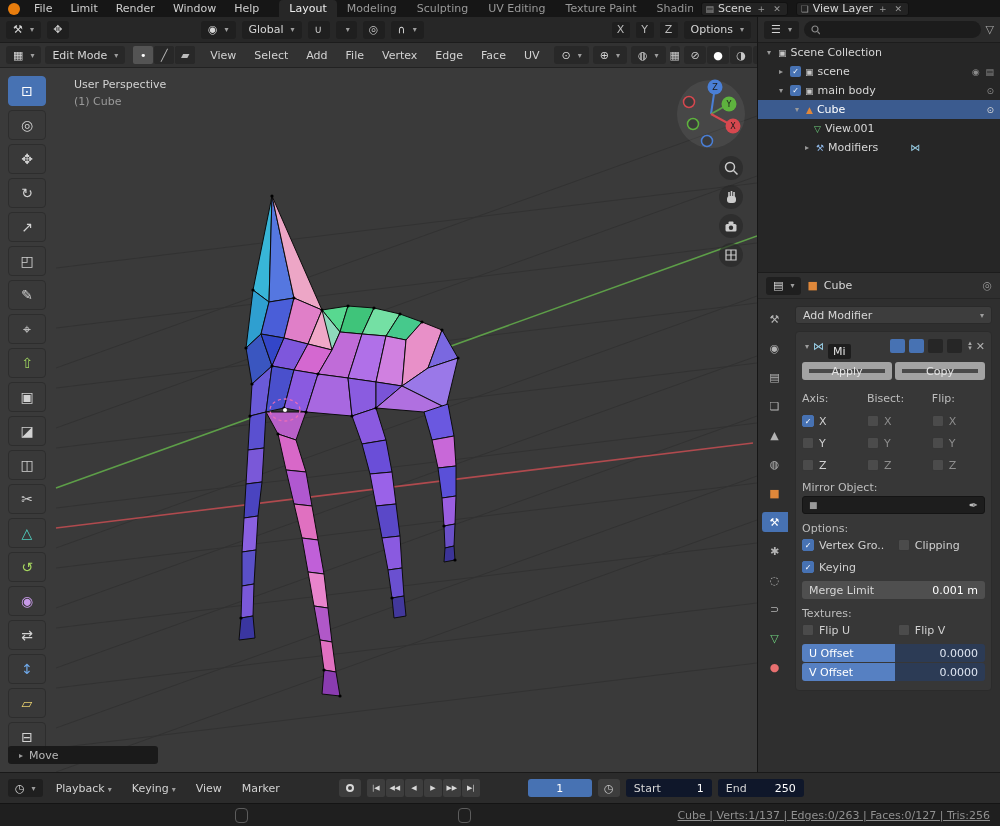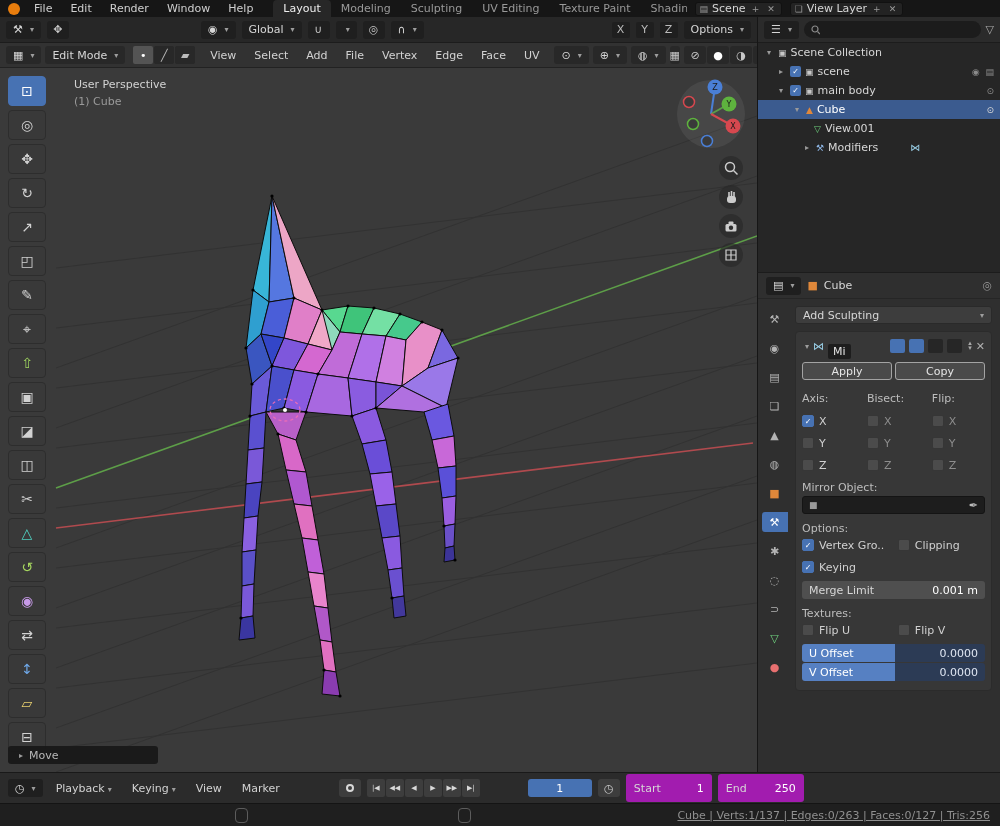--- a/index.html
+++ b/index.html
@@ -98,21 +98,21 @@
   .wide-dd .car { margin-left:auto; }
   #mod-panel { background:#373737; border:1px solid #2b2b2b; border-radius:4px; padding:4px 6px 8px; }
   #mod-head { display:flex; align-items:center; gap:4px; height:20px; }
   .mod-name { background:#1d1d1d; border-radius:2px; padding:0 5px; height:15px;
     display:flex; align-items:center; color:#e2e2e2;margin-top:11px; }
   .disp-toggle { width:15px; height:14px; border-radius:2px; background:#262626; }
   .disp-toggle.on { background:#4772b3; }
   .updown { display:flex; flex-direction:column; line-height:5px; font-size:7px;
     color:#aaa; margin-left:2px; }
   .btn-row { display:flex; gap:3px; margin:6px 0 8px; }
-  .btn { flex:1; height:18px; background:#4a4a4a; border:1px solid #a3a3a3; border-radius:3px;
+  .btn { flex:1; height:18px; background:#4a4a4a; border:7px solid #a3a3a3; border-radius:3px;
     display:flex; align-items:center; justify-content:center; color:#e5e5e5; }
   .axis-grid { display:grid; grid-template-columns:1.1fr 1.1fr 0.9fr; row-gap:6px; margin-bottom:8px; }
   .sec-label { color:#bdbdbd; margin:4px 0 2px; }
   .cbrow { display:flex; align-items:center; gap:5px; height:16px; }
   .cb { width:12px; height:12px; border-radius:2px; background:#4b4b4b; border:1px solid #363636;
     display:inline-flex; align-items:center; justify-content:center; flex:none; }
   .cb.on { background:#4772b3; border-color:#4772b3; }
   .cb i { font-style:normal; font-size:8px; color:#fff; }
   .cblbl { color:#d0d0d0; } .dim .cblbl { color:#8d8d8d; }
   .obj-field { display:flex; align-items:center; gap:5px; background:#1d1d1d;
@@ -131,37 +131,37 @@
   #timeline { left:0; top:772px; width:1000px; height:31px; background:#2b2b2b;
     border-top:1px solid #191919; display:flex; align-items:center; padding:0 8px; gap:6px; }
   .rec-btn { width:22px; height:18px; background:#3d3d3d; border-radius:3px;
     display:flex; align-items:center; justify-content:center; }
   .rec-dot { width:8px; height:8px; border:2px solid #d8d8d8; border-radius:50%; }
   .transport { display:flex; gap:1px; }
   .trbtn { min-width:18px; height:18px; background:#3d3d3d; display:flex; align-items:center;
     justify-content:center; font-size:7px; color:#d8d8d8; padding:0 3px; border-radius:2px; }
   .frame-field { width:64px; height:18px; background:#4772b3; border-radius:3px; color:#fff;
     display:flex; align-items:center; justify-content:center; }
-  .se-field { width:86px; height:28px; background:#a21caf; border-radius:3px;
+  .se-field { width:86px; height:18px; background:#0f172a; border-radius:3px;
     display:flex; align-items:center; padding:0 8px; }
   .se-field .val { margin-left:auto; color:#fff; }
   #statusbar { left:0; top:803px; width:1000px; height:23px; background:#1f1f1f;
     border-top:1px solid #141414; display:flex; align-items:center; padding:0 10px; color:#8f8f8f; }
   .hint { width:13px; height:15px; border:1px solid #5c5c5c; border-radius:4px; }
   #stats { margin-left:auto;text-decoration:underline; }
 </style>
 </head>
 <body>
 
 <div id="app">
 
   <div id="topbar" class="abs">
     <span class="logo"></span>
     <span class="menu">File</span>
-    <span class="menu">Edit</span>
+    <span class="menu">Limit</span>
     <span class="menu">Render</span>
     <span class="menu">Window</span>
     <span class="menu">Help</span>
     <div class="tabs">
       <span class="tab active">Layout</span>
       <span class="tab">Modeling</span>
       <span class="tab">Sculpting</span>
       <span class="tab">UV Editing</span>
       <span class="tab">Texture Paint</span>
       <span class="tab clip">Shadin</span>
@@ -602,21 +602,21 @@
         </div>
       <div class="ptab">
           <span>▽</span>
         </div>
       <div class="ptab">
           <span>●</span>
         </div>
     </div>
     <div id="prop-content">
       <div class="wide-dd">
-        <span>Add Sculpting</span>
+        <span>Add Modifier</span>
         <span class="car">▾</span>
       </div>
       <div id="mod-panel">
         <div id="mod-head">
           <span class="car">▾</span>
           <span style="color:#9ad0e8">⋈</span>
           <span class="mod-name">Mi</span>
           <span style="flex:1"></span>
           <span class="disp-toggle on"></span>
           <span class="disp-toggle on"></span>

